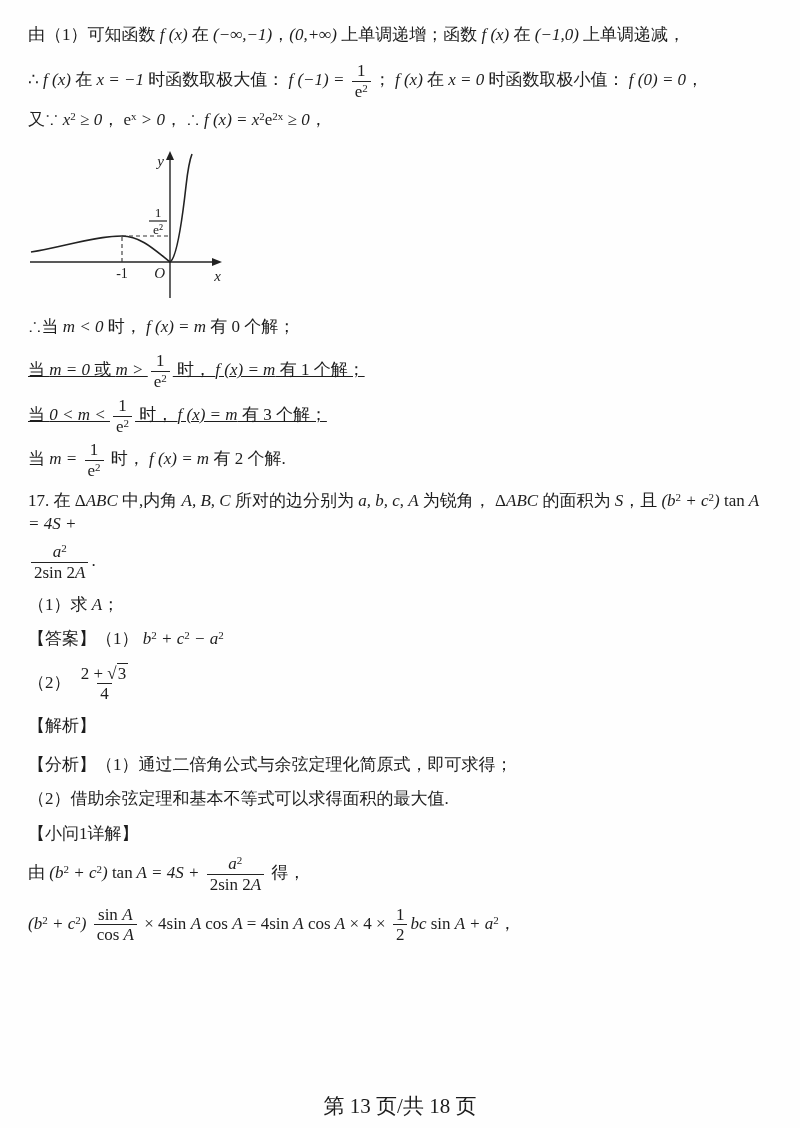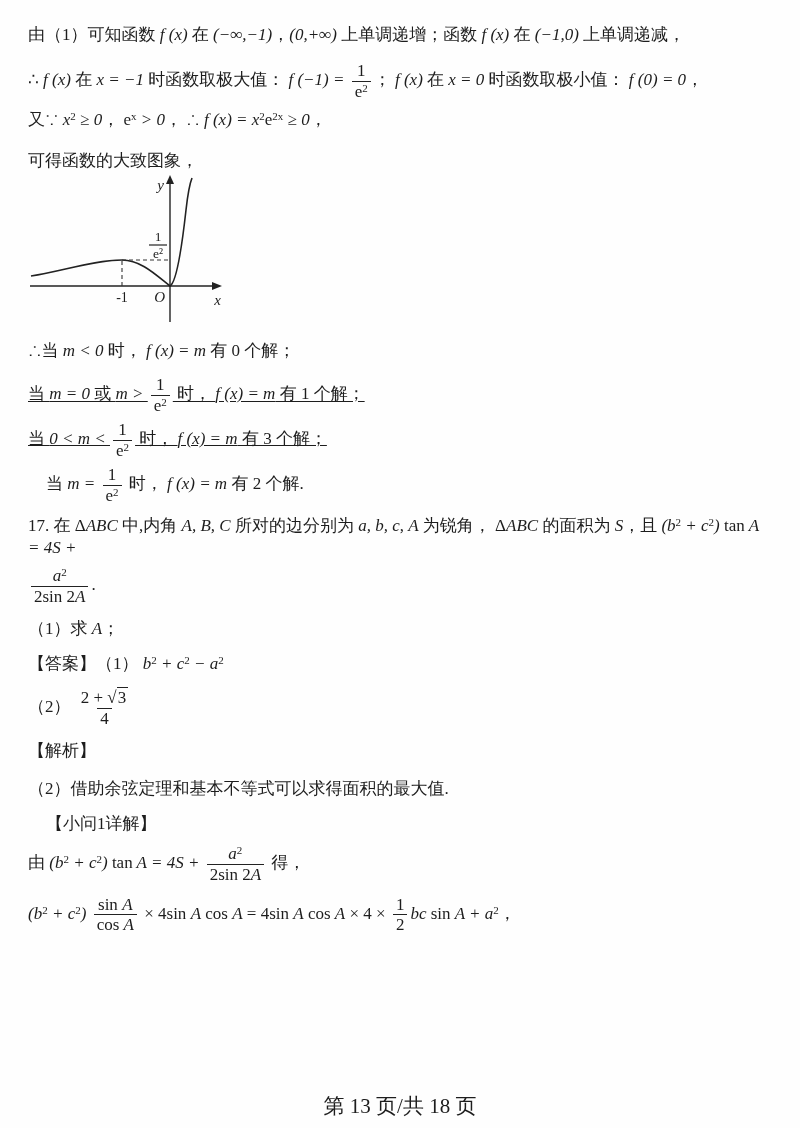--- a/index.html
+++ b/index.html
@@ -5,21 +5,21 @@
   html,body{margin:0;padding:0;}
   body{
     width:800px;height:1128px;background:#fefefe;color:#1d1d1d;
     font-family:"Liberation Serif","DejaVu Serif",serif;
     position:relative;overflow:hidden;
   }
   .doc{padding:24px 26px 0 28px;}
   .line{font-size:17px;line-height:1.32;margin-bottom:14px;}
   .mb2{margin-bottom:2px;}
   .mb6{margin-bottom:6px;text-decoration:underline;}  .mb8{margin-bottom:8px;}
-  .mb10{margin-bottom:10px;margin-left:18px;}.mb12{margin-bottom:12px;}
+  .mb10{margin-bottom:10px;}.mb12{margin-bottom:12px;}
   .mb14{margin-bottom:14px;}.mb16{margin-bottom:16px;}
   .mb18{margin-bottom:18px;}
   .mi{font-style:italic;}
   .rm{font-style:normal;}
   .sup{font-size:11px;vertical-align:0.5em;line-height:0;}
   .frac{display:inline-flex;flex-direction:column;align-items:center;
         vertical-align:middle;margin:0 3px;line-height:1.05;text-align:center;}
   .fnum{display:block;padding:0 3px 1px;}
   .fden{display:block;border-top:1.3px solid #222;padding:1px 3px 0;}
   .sqrt{white-space:nowrap;}
@@ -40,21 +40,20 @@
 <body>
 
 <div class="doc">
 
   <div class="line mb16"><span class="cn">由（1）可知函数 </span><span class="mi">f (x)</span><span class="cn"> 在 </span><span class="mi">(−∞,−1)</span><span class="cn">，</span><span class="mi">(0,+∞)</span><span class="cn"> 上单调递增；函数 </span><span class="mi">f (x)</span><span class="cn"> 在 </span><span class="mi">(−1,0)</span><span class="cn"> 上单调递减，</span></div>
   <div class="line mb8"><span class="cn">∴ </span><span class="mi">f (x)</span><span class="cn"> 在 </span><span class="mi">x = −1</span><span class="cn"> 时函数取极大值： </span><span class="mi">f (−1) = </span><span class="frac">
         <span class="fnum"><span class="rm">1</span></span>
         <span class="fden"><span class="rm">e</span><span class="sup">2</span></span>
       </span><span class="cn">； </span><span class="mi">f (x)</span><span class="cn"> 在 </span><span class="mi">x = 0</span><span class="cn"> 时函数取极小值： </span><span class="mi">f (0) = 0</span><span class="cn">，</span></div>
   <div class="line mb18"><span class="cn">又∵ </span><span class="mi">x</span><span class="sup">2</span><span class="mi"> ≥ 0</span><span class="cn">，  </span><span class="rm">e</span><span class="sup">x</span><span class="mi"> &gt; 0</span><span class="cn">， ∴ </span><span class="mi">f (x) = x</span><span class="sup">2</span><span class="rm">e</span><span class="sup">2x</span><span class="mi"> ≥ 0</span><span class="cn">，</span></div>
-  <div class="line mb2"><span class="cn">可得函数的大致图象，</span></div>
 
   <div class="graph-wrap">
     <svg width="210" height="158" viewBox="0 0 210 158">
 
       <line class="axis" x1="2" y1="112" x2="185" y2="112"></line>
       <polygon class="ah" points="184,108 184,116 194,112"></polygon>
       <line class="axis" x1="142" y1="8" x2="142" y2="148"></line>
       <polygon class="ah" points="138,10 146,10 142,1"></polygon>
 
       <path class="curve" d="M3,102 C35,97 66,86 94,86 C113,86 128,101 142,112"></path>
@@ -92,20 +91,21 @@
         <span class="fnum"><span class="mi">a</span><span class="sup">2</span></span>
         <span class="fden"><span class="rm">2sin 2</span><span class="mi">A</span></span>
       </span><span class="cn">.</span></div>
   <div class="line mb12"><span class="cn">（1）求 </span><span class="mi">A</span><span class="cn">；</span></div>
   <div class="line mb14"><span class="cn">【答案】（1） </span><span class="mi">b</span><span class="sup">2</span><span class="mi"> + c</span><span class="sup">2</span><span class="mi"> − a</span><span class="sup">2</span></div>
   <div class="line mb12"><span class="cn">（2） </span><span class="frac">
         <span class="fnum"><span class="rm">2 + </span><span class="sqrt"><span class="rad">√</span><span class="radcnt">3</span></span></span>
         <span class="fden"><span class="rm">4</span></span>
       </span></div>
   <div class="line mb16"><span class="cn">【解析】</span></div>
+  <div class="line mb12"><span class="cn">【分析】（1）通过二倍角公式与余弦定理化简原式，即可求得；</span></div>
   <div class="line mb12"><span class="cn">（2）借助余弦定理和基本不等式可以求得面积的最大值.</span></div>
   <div class="line mb10"><span class="cn">【小问1详解】</span></div>
   <div class="line mb12"><span class="cn">由 </span><span class="mi">(b</span><span class="sup">2</span><span class="mi"> + c</span><span class="sup">2</span><span class="mi">) </span><span class="rm">tan</span><span class="mi"> A = 4S + </span><span class="frac">
         <span class="fnum"><span class="mi">a</span><span class="sup">2</span></span>
         <span class="fden"><span class="rm">2sin 2</span><span class="mi">A</span></span>
       </span><span class="cn"> 得，</span></div>
   <div class="line mb2"><span class="mi">(b</span><span class="sup">2</span><span class="mi"> + c</span><span class="sup">2</span><span class="mi">) </span><span class="frac">
         <span class="fnum"><span class="rm">sin </span><span class="mi">A</span></span>
         <span class="fden"><span class="rm">cos </span><span class="mi">A</span></span>
       </span><span class="rm"> × 4sin </span><span class="mi">A</span><span class="rm"> cos </span><span class="mi">A</span><span class="rm"> = 4sin </span><span class="mi">A</span><span class="rm"> cos </span><span class="mi">A</span><span class="rm"> × 4 × </span><span class="frac">

